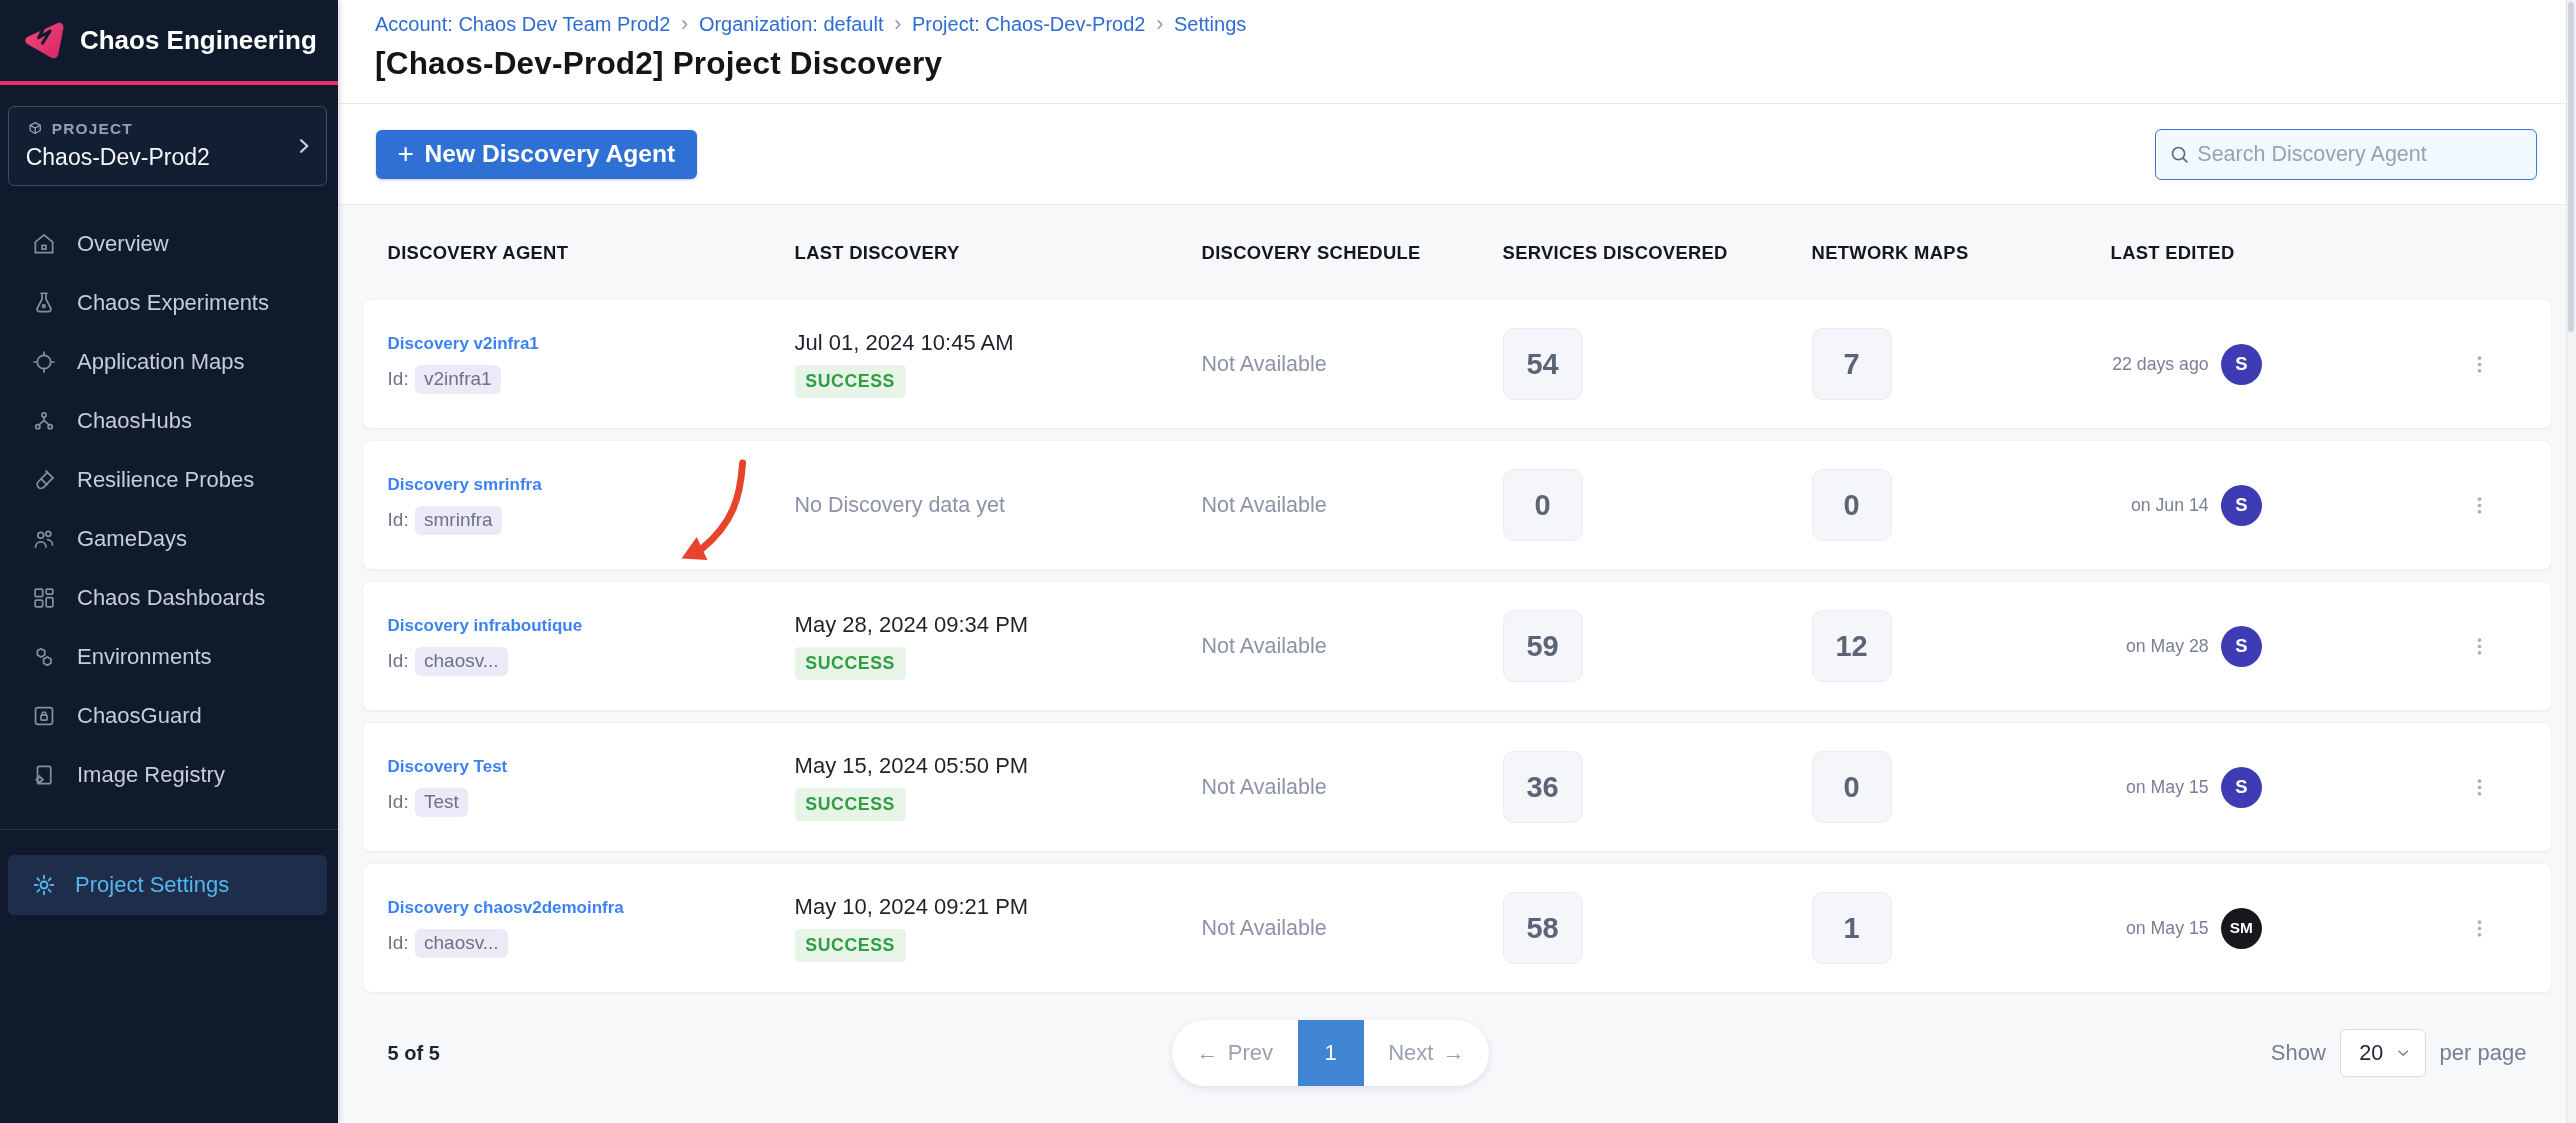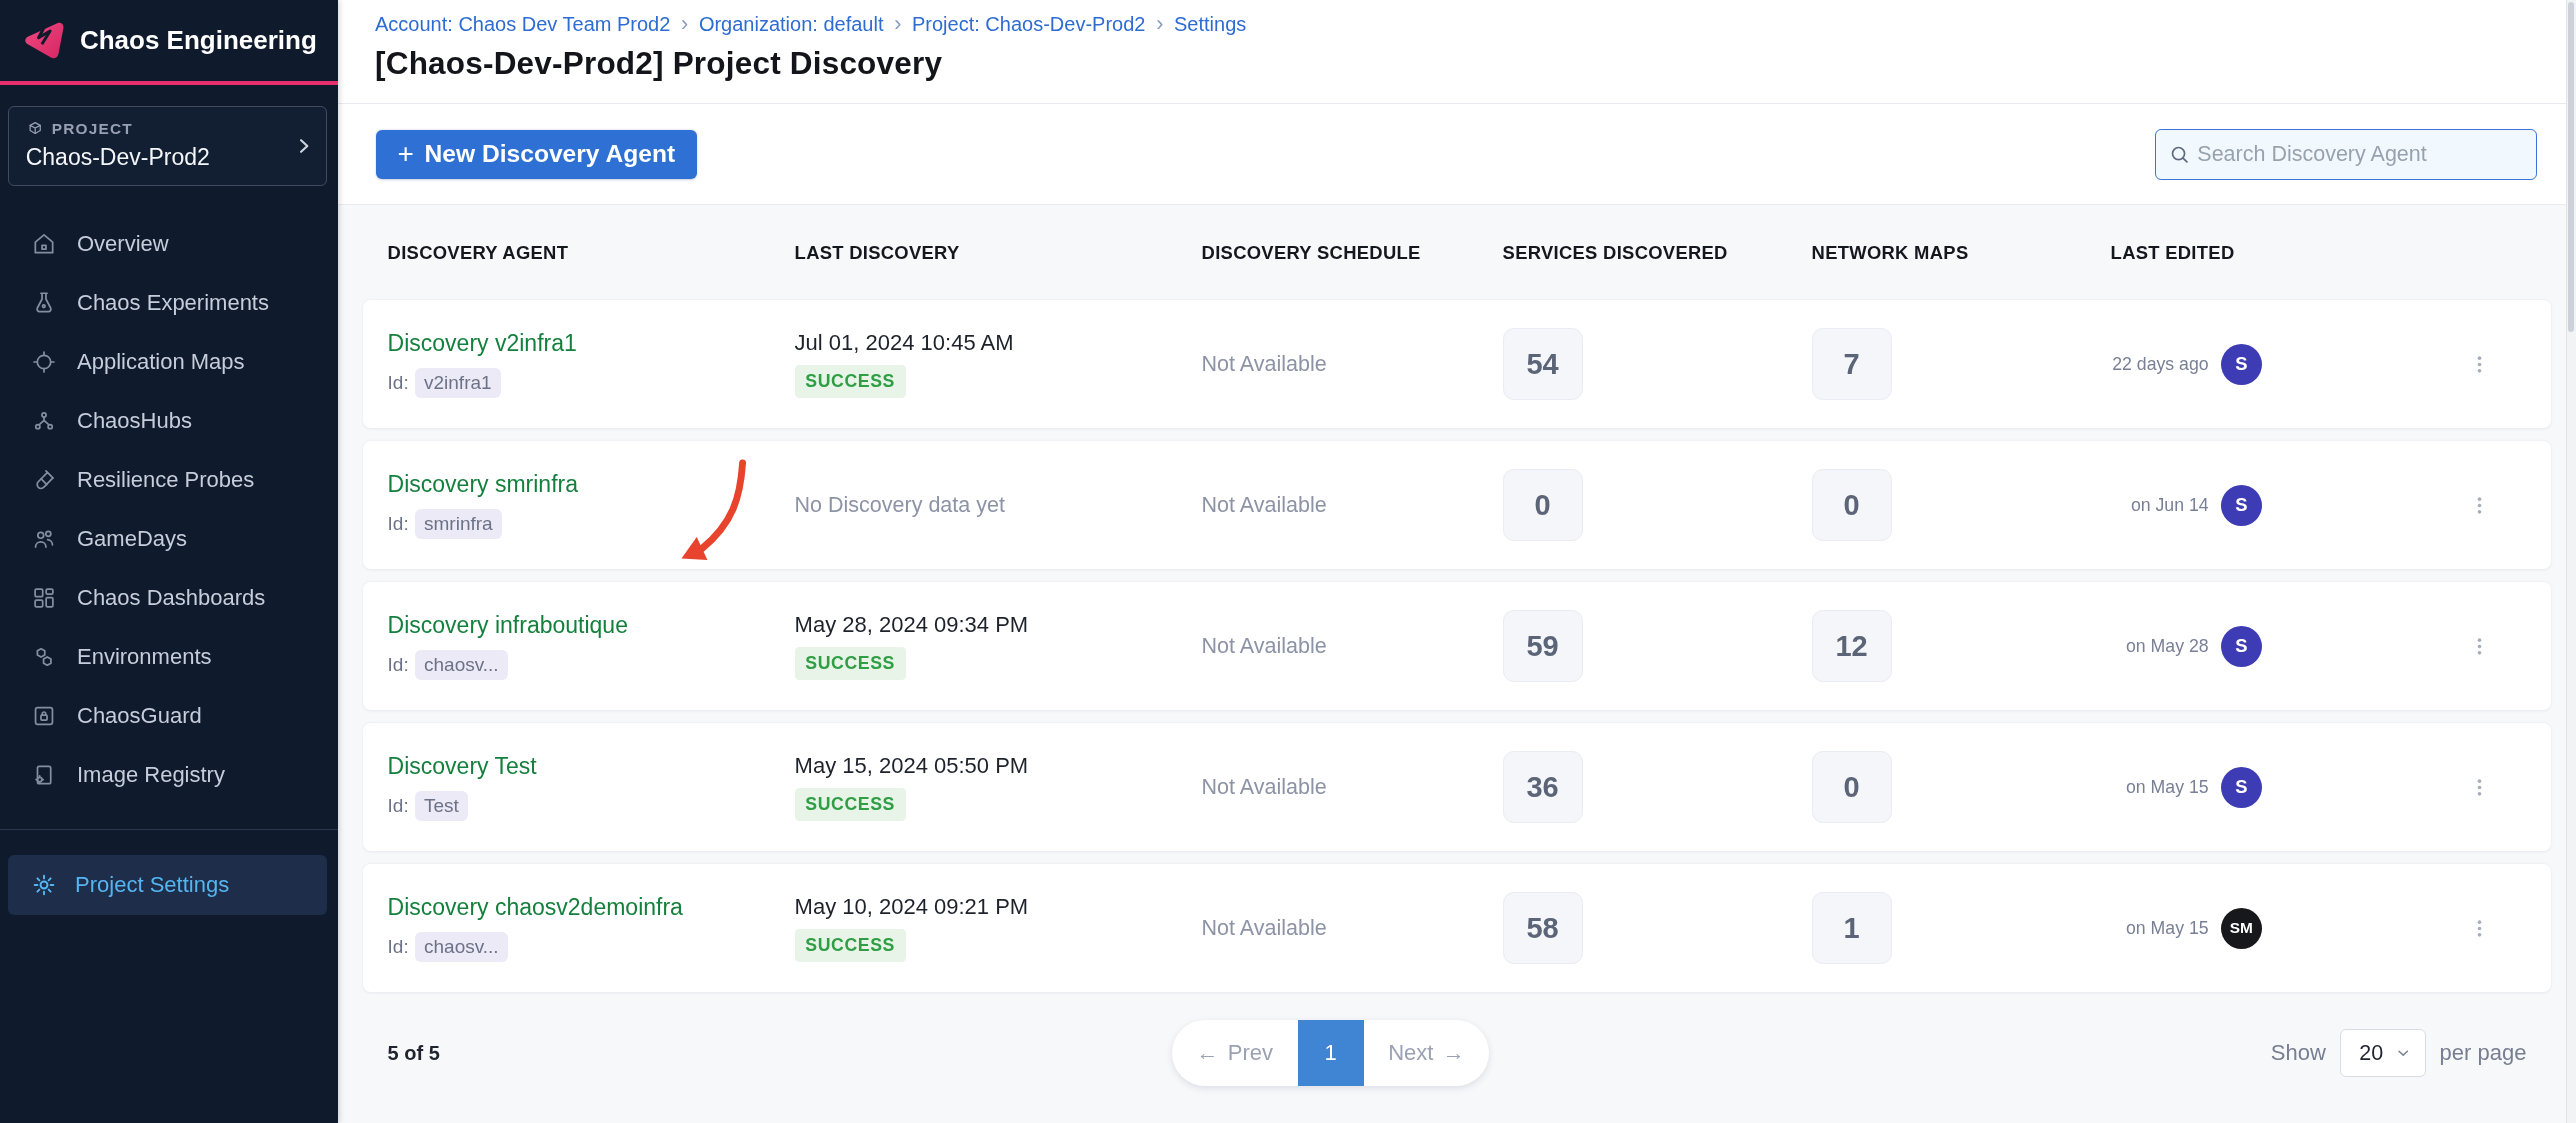--- a/index.html
+++ b/index.html
@@ -44,21 +44,21 @@
   .search-input::placeholder{color:#98a2ae;}
 
   
   .table-area{flex:1;padding:0 25px;position:relative;}
   .tgrid{display:grid;grid-template-columns:407px 407px 301px 309px 299px 322px 1fr;align-items:center;box-sizing:border-box;padding:0 24.6px;width:100%;}
   .thead{height:95px;}
   .th{font-size:18.4px;font-weight:700;color:#14171d;letter-spacing:0.3px;white-space:nowrap;}
   .row-card{background:#ffffff;border-radius:7.7px;height:128px;margin-bottom:13px;box-shadow:0 0.8px 3.1px rgba(20,30,60,.07);}
   .cell{min-width:0;}
   .cell-name{display:flex;flex-direction:column;gap:10.7px;}
-  .agent-link{font-size:23px;font-weight:400;color:#15803d;text-decoration:none;cursor:pointer;white-space:nowrap;}
+  .agent-link{font-size:17px;font-weight:700;color:#3b82f6;text-decoration:none;cursor:pointer;white-space:nowrap;}
   .id-line{font-size:19px;color:#6c7287;display:flex;align-items:center;}
   .id-chip{background:#eceaf6;color:#6c7287;border-radius:6.1px;padding:3.8px 9.2px;margin-left:6.1px;}
   .cell-last{display:flex;flex-direction:column;gap:9.2px;align-items:flex-start;}
   .date{font-size:22px;color:#1d222b;white-space:nowrap;}
   .badge{background:#e7f4e7;color:#2f9e44;font-size:17.7px;font-weight:700;letter-spacing:0.6px;border-radius:4.6px;padding:7.7px 10.7px;line-height:1;}
   .no-data{font-size:21.5px;color:#8c93a6;}
   .cell-schedule{font-size:21.5px;color:#8c93a6;}
   .count-chip{width:80px;height:72px;background:#f4f6f9;border:0.8px solid #e9ecf2;border-radius:10.7px;display:flex;align-items:center;justify-content:center;font-size:29px;font-weight:600;color:#5c6477;box-sizing:border-box;}
   .cell-edited{display:flex;align-items:center;gap:12.3px;}
   .edited-text{width:98px;text-align:right;font-size:17.7px;color:#798096;white-space:nowrap;}

